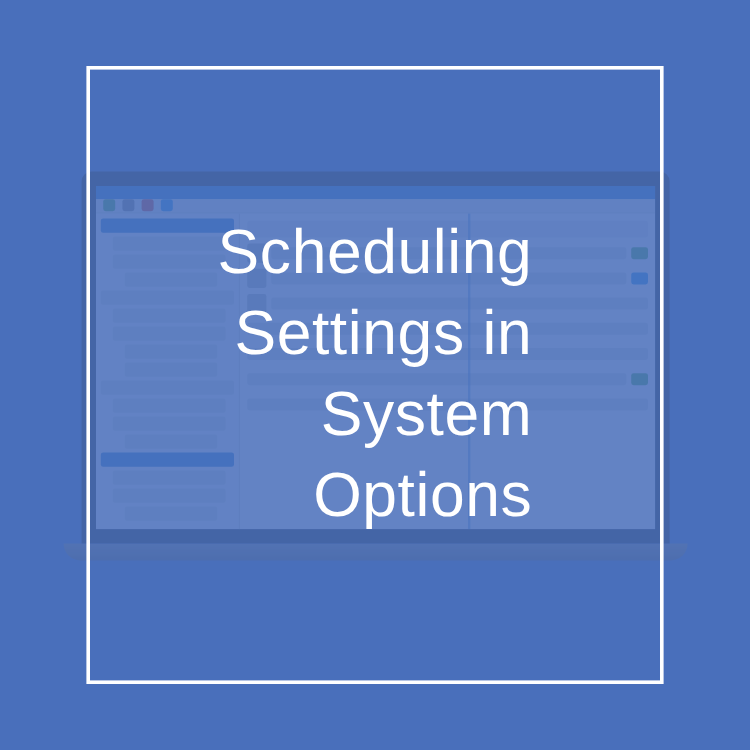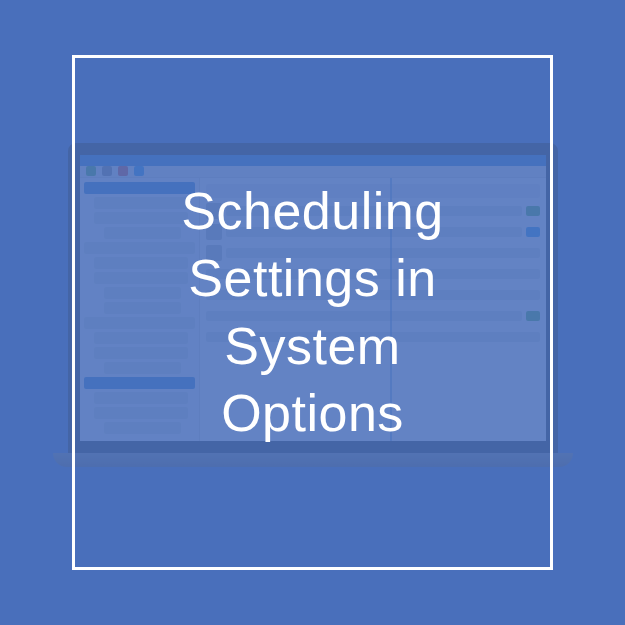--- a/index.html
+++ b/index.html
@@ -177,21 +177,21 @@
     }
     
     .title-text {
       position: absolute;
       top: 50%;
       left: 50%;
       transform: translate(-50%, -50%);
       color: #fff;
       font-size: 52px;
       font-weight: 400;
-      text-align: center;
+      text-align: right;
       line-height: 1.3;
       white-space: pre-line;
       letter-spacing: 0.5px;
     }
   </style>
 </head>
 <body>
 
 <div class="laptop-mockup">
   <div class="laptop-screen">

